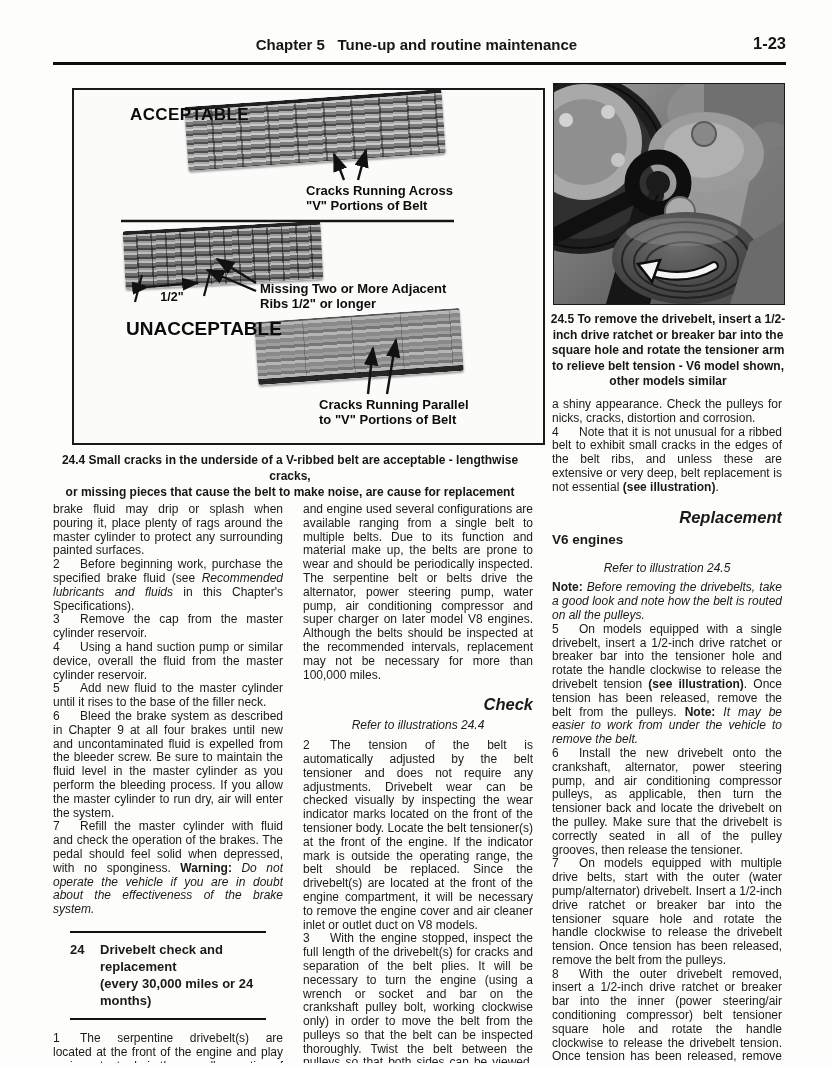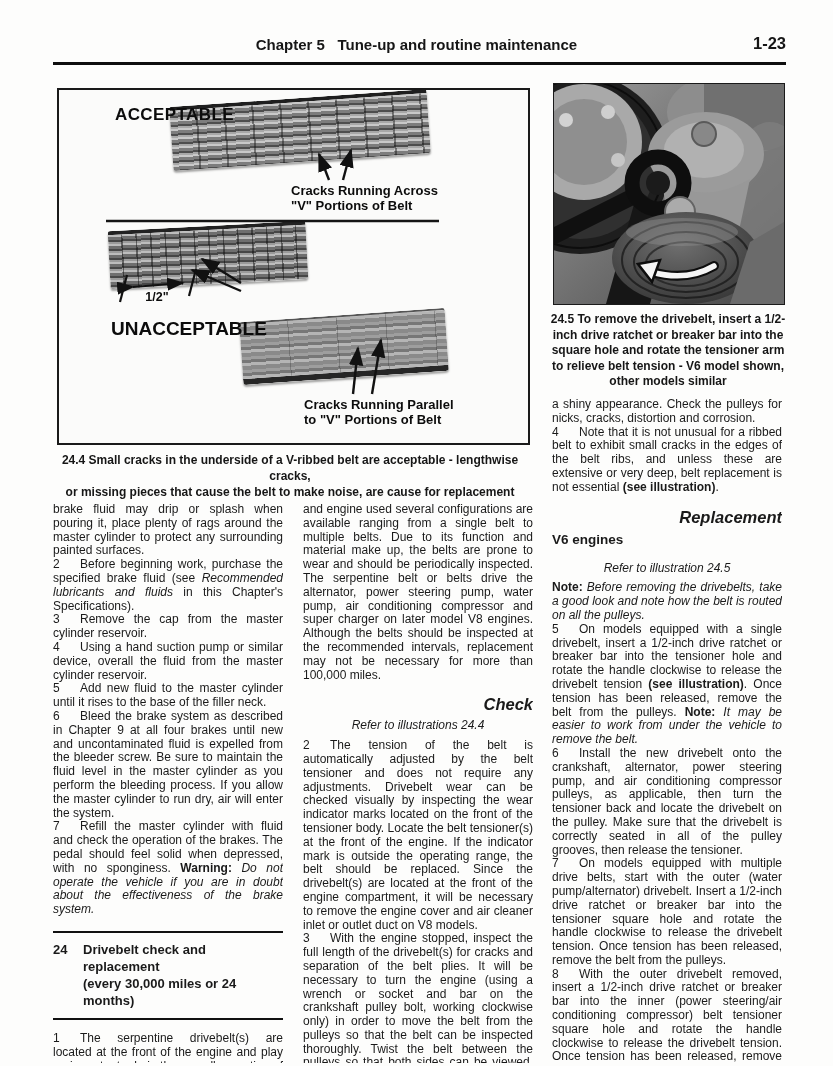--- a/index.html
+++ b/index.html
@@ -6,21 +6,21 @@
   html,body{margin:0;padding:0;background:#e8e8e8;}
   .page{position:relative;width:833px;height:1066px;background:#fdfdfc;margin:0 auto;
         font-family:"Liberation Sans",sans-serif;color:#161616;overflow:hidden;}
   
   .hdr-title{position:absolute;top:36px;left:0;width:833px;text-align:center;
              font-weight:bold;font-size:15px;white-space:pre;}
   .hdr-page{position:absolute;top:34px;left:700px;width:86px;text-align:right;
             font-weight:bold;font-size:16.5px;}
   .hdr-rule{position:absolute;top:62px;left:53px;width:733px;height:3px;background:#0e0e0e;}
   
-  .figbox{position:absolute;left:57px;top:88px;width:469px;height:353px;
+  .figbox{position:absolute;left:72px;top:88px;width:469px;height:353px;
           border:2px solid #1a1a1a;background:#fbfbfa;}
   .figlabel{position:absolute;font-weight:bold;color:#0c0c0c;font-size:13px;
             line-height:15px;white-space:pre-line;}
   .lab-acceptable{left:56px;top:17px;font-size:17px;letter-spacing:.4px;}
   .lab-unacceptable{left:52px;top:231px;font-size:19px;}
   .lab-across{left:232px;top:93px;}
   .lab-missing{left:186px;top:191px;}
   .lab-half{left:70px;top:200px;width:56px;text-align:center;font-size:12.5px;}
   .lab-parallel{left:245px;top:307px;}
   .belt{position:absolute;border-radius:3px;}
@@ -56,21 +56,21 @@
   .col2{left:303px;top:503px;height:560px;overflow:hidden;}
   .col3{left:552px;top:398px;height:665px;overflow:hidden;}
   .p{margin:0;}
   .stepnum{display:inline-block;min-width:27px;}
   .b{font-weight:bold;}
   .i{font-style:italic;}
   .h1{font-weight:bold;font-style:italic;font-size:16.5px;line-height:20px;
       margin:12px 0 5px;text-align:right;}
   .h2{font-weight:bold;font-size:13.5px;line-height:16px;margin:1px 0 14px;text-align:left;}
   .ref{font-style:italic;margin:1px 0 6px;text-align:center;}
-  .secbox{border-top:2px solid #111;border-bottom:2px solid #111;margin:14px 0 12px;
+  .secbox{border-top:2px solid #111;border-bottom:2px solid #111;margin:14px 17px 12px;
           padding:8px 0 9px;display:flex;font-weight:bold;font-size:13px;
           line-height:17px;text-align:left;}
   .secnum{min-width:30px;}
   .sectitle{white-space:pre-line;}
 </style>
 </head>
 <body>
 
 <div class="page">
 
@@ -102,20 +102,22 @@
       <line x1="137" y1="179" x2="130" y2="206" stroke="#111" stroke-width="2.2"></line>
       <line x1="74" y1="197" x2="124" y2="193" stroke="#111" stroke-width="2.2" marker-start="url(#ah)" marker-end="url(#ah)"></line>
 
       <line x1="294" y1="304" x2="299" y2="258" stroke="#111" stroke-width="2.4" marker-end="url(#ah)"></line>
       <line x1="313" y1="304" x2="322" y2="250" stroke="#111" stroke-width="2.4" marker-end="url(#ah)"></line>
     </svg>
 
     <div class="figlabel lab-acceptable">ACCEPTABLE</div>
     <div class="figlabel lab-across">Cracks Running Across
 "V" Portions of Belt</div>
+    <div class="figlabel lab-missing">Missing Two or More Adjacent
+Ribs 1/2" or longer</div>
     <div class="figlabel lab-half">1/2"</div>
     <div class="figlabel lab-unacceptable">UNACCEPTABLE</div>
     <div class="figlabel lab-parallel">Cracks Running Parallel
 to "V" Portions of Belt</div>
   </div>
 
   <div class="cap244">24.4  Small cracks in the underside of a V-ribbed belt are acceptable - lengthwise cracks,
 or missing pieces that cause the belt to make noise, are cause for replacement</div>
 
   <div class="photo">

